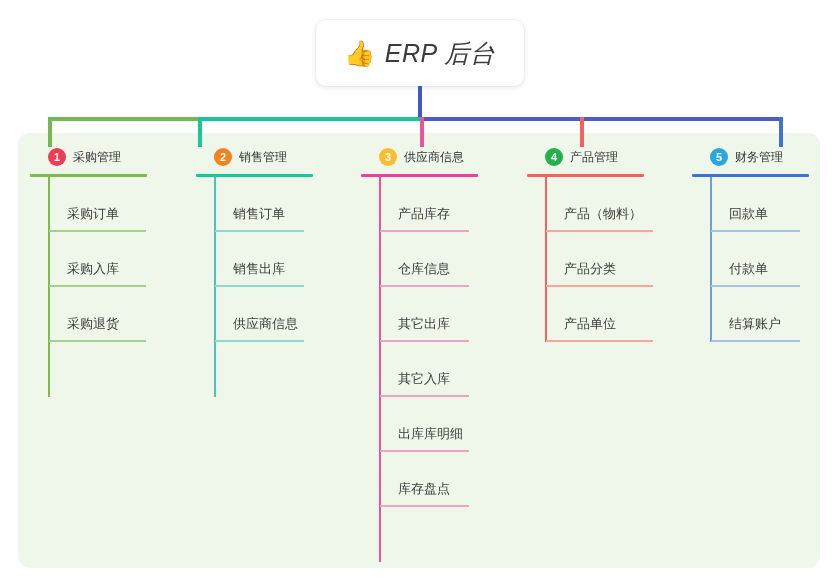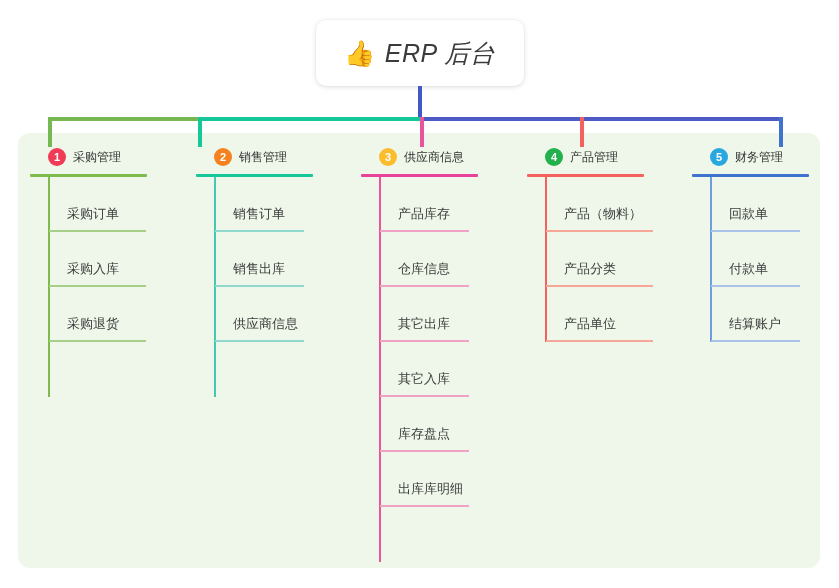--- a/index.html
+++ b/index.html
@@ -231,25 +231,25 @@
           </div>
           <div class="leaf">
             <span class="leaf-label">其它出库</span>
             <div class="leaf-rule" style="background: rgb(239, 161, 198); width: 89px;"></div>
           </div>
           <div class="leaf">
             <span class="leaf-label">其它入库</span>
             <div class="leaf-rule" style="background: rgb(239, 161, 198); width: 89px;"></div>
           </div>
           <div class="leaf">
+            <span class="leaf-label">出库库明细</span>
+            <div class="leaf-rule" style="background: rgb(239, 161, 198); width: 89px;"></div>
+          </div>
+          <div class="leaf">
             <span class="leaf-label">库存盘点</span>
-            <div class="leaf-rule" style="background: rgb(239, 161, 198); width: 89px;"></div>
-          </div>
-          <div class="leaf">
-            <span class="leaf-label">出库库明细</span>
             <div class="leaf-rule" style="background: rgb(239, 161, 198); width: 89px;"></div>
           </div>
         </div>
       </div>
       <div class="column" style="left: 527px;">
         <div class="col-head">
           <span class="badge" style="background: rgb(34, 177, 76);">4</span>
           <span class="col-title">产品管理</span>
         </div>
         <div class="head-rule" style="background: rgb(244, 97, 94); width: 117px;"></div>

